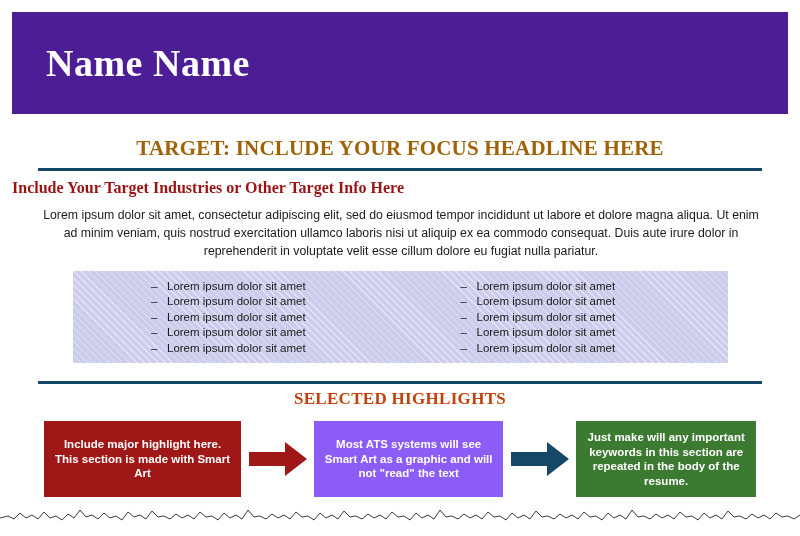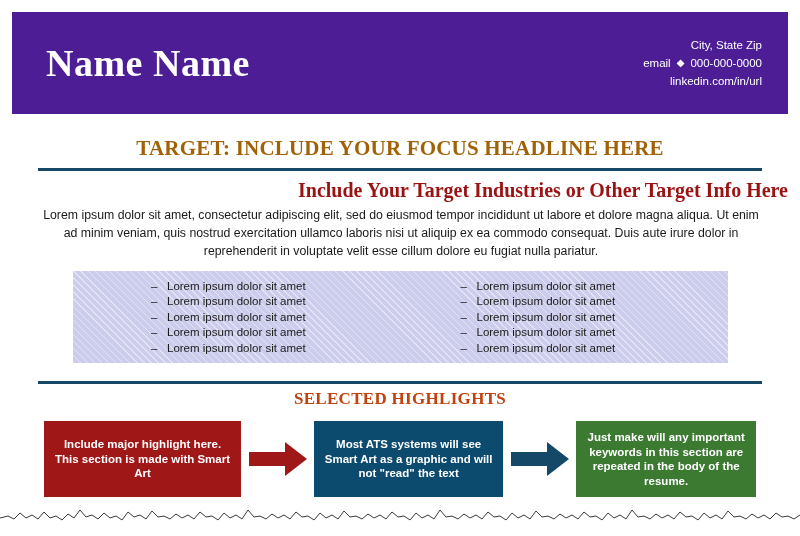--- a/index.html
+++ b/index.html
@@ -78,25 +78,25 @@
     top: 168px;
     width: 724px;
     height: 3px;
     background: #144866;
   }
   .target-sub {
     position: absolute;
     left: 12px;
     top: 179px;
     width: 776px;
-    text-align: right;
+    text-align: left;
     color: #9b1212;
     font-family: "Liberation Serif", serif;
     font-weight: bold;
-    font-size: 20px;
+    font-size: 16px;
   }
   
   .paragraph {
     position: absolute;
     left: 40px;
     top: 206px;
     width: 722px;
     color: #1a1a1a;
     font-size: 12.3px;
     line-height: 18px;
@@ -173,21 +173,21 @@
     justify-content: center;
     text-align: center;
     color: #ffffff;
     font-size: 11.5px;
     font-weight: bold;
     line-height: 14.5px;
     box-sizing: border-box;
     padding: 4px 10px;
   }
   .sa-box.red { width: 204px; background: #a01717; }
-  .sa-box.blue { width: 196px; background: #0c4a6e; }
+  .sa-box.blue { width: 196px; background: #8b5cf6; }
   .sa-box.green { width: 186px; background: #3c7a32; }
   .sa-arrow {
     flex: none;
     width: 73px;
     height: 40px;
     display: flex;
     align-items: center;
     justify-content: center;
   }
   .sa-arrow svg { display: block; }
@@ -200,27 +200,20 @@
     height: 42px;
   }
 </style>
 </head>
 <body>
 
 <div class="page">
 
   <div class="header">
     <div class="header-name">Name Name</div>
-    <div class="header-contact">
-      <span class="line">City, State Zip</span>
-      <span class="line">
-        <span>email</span><span class="diamond">◆</span><span>000-000-0000</span>
-      </span>
-      <span class="line">linkedin.com/in/url</span>
-    </div>
   </div>
 
   <div class="target-headline">TARGET: INCLUDE YOUR FOCUS HEADLINE HERE</div>
   <div class="rule-top"></div>
   <div class="target-sub">Include Your Target Industries or Other Target Info Here</div>
   <div class="paragraph">Lorem ipsum dolor sit amet, consectetur adipiscing elit, sed do eiusmod tempor incididunt ut labore et dolore magna aliqua. Ut enim ad minim veniam, quis nostrud exercitation ullamco laboris nisi ut aliquip ex ea commodo consequat. Duis aute irure dolor in reprehenderit in voluptate velit esse cillum dolore eu fugiat nulla pariatur.</div>
 
   <div class="keywords">
     <div class="kw-col left">
       <div class="kw-item">

